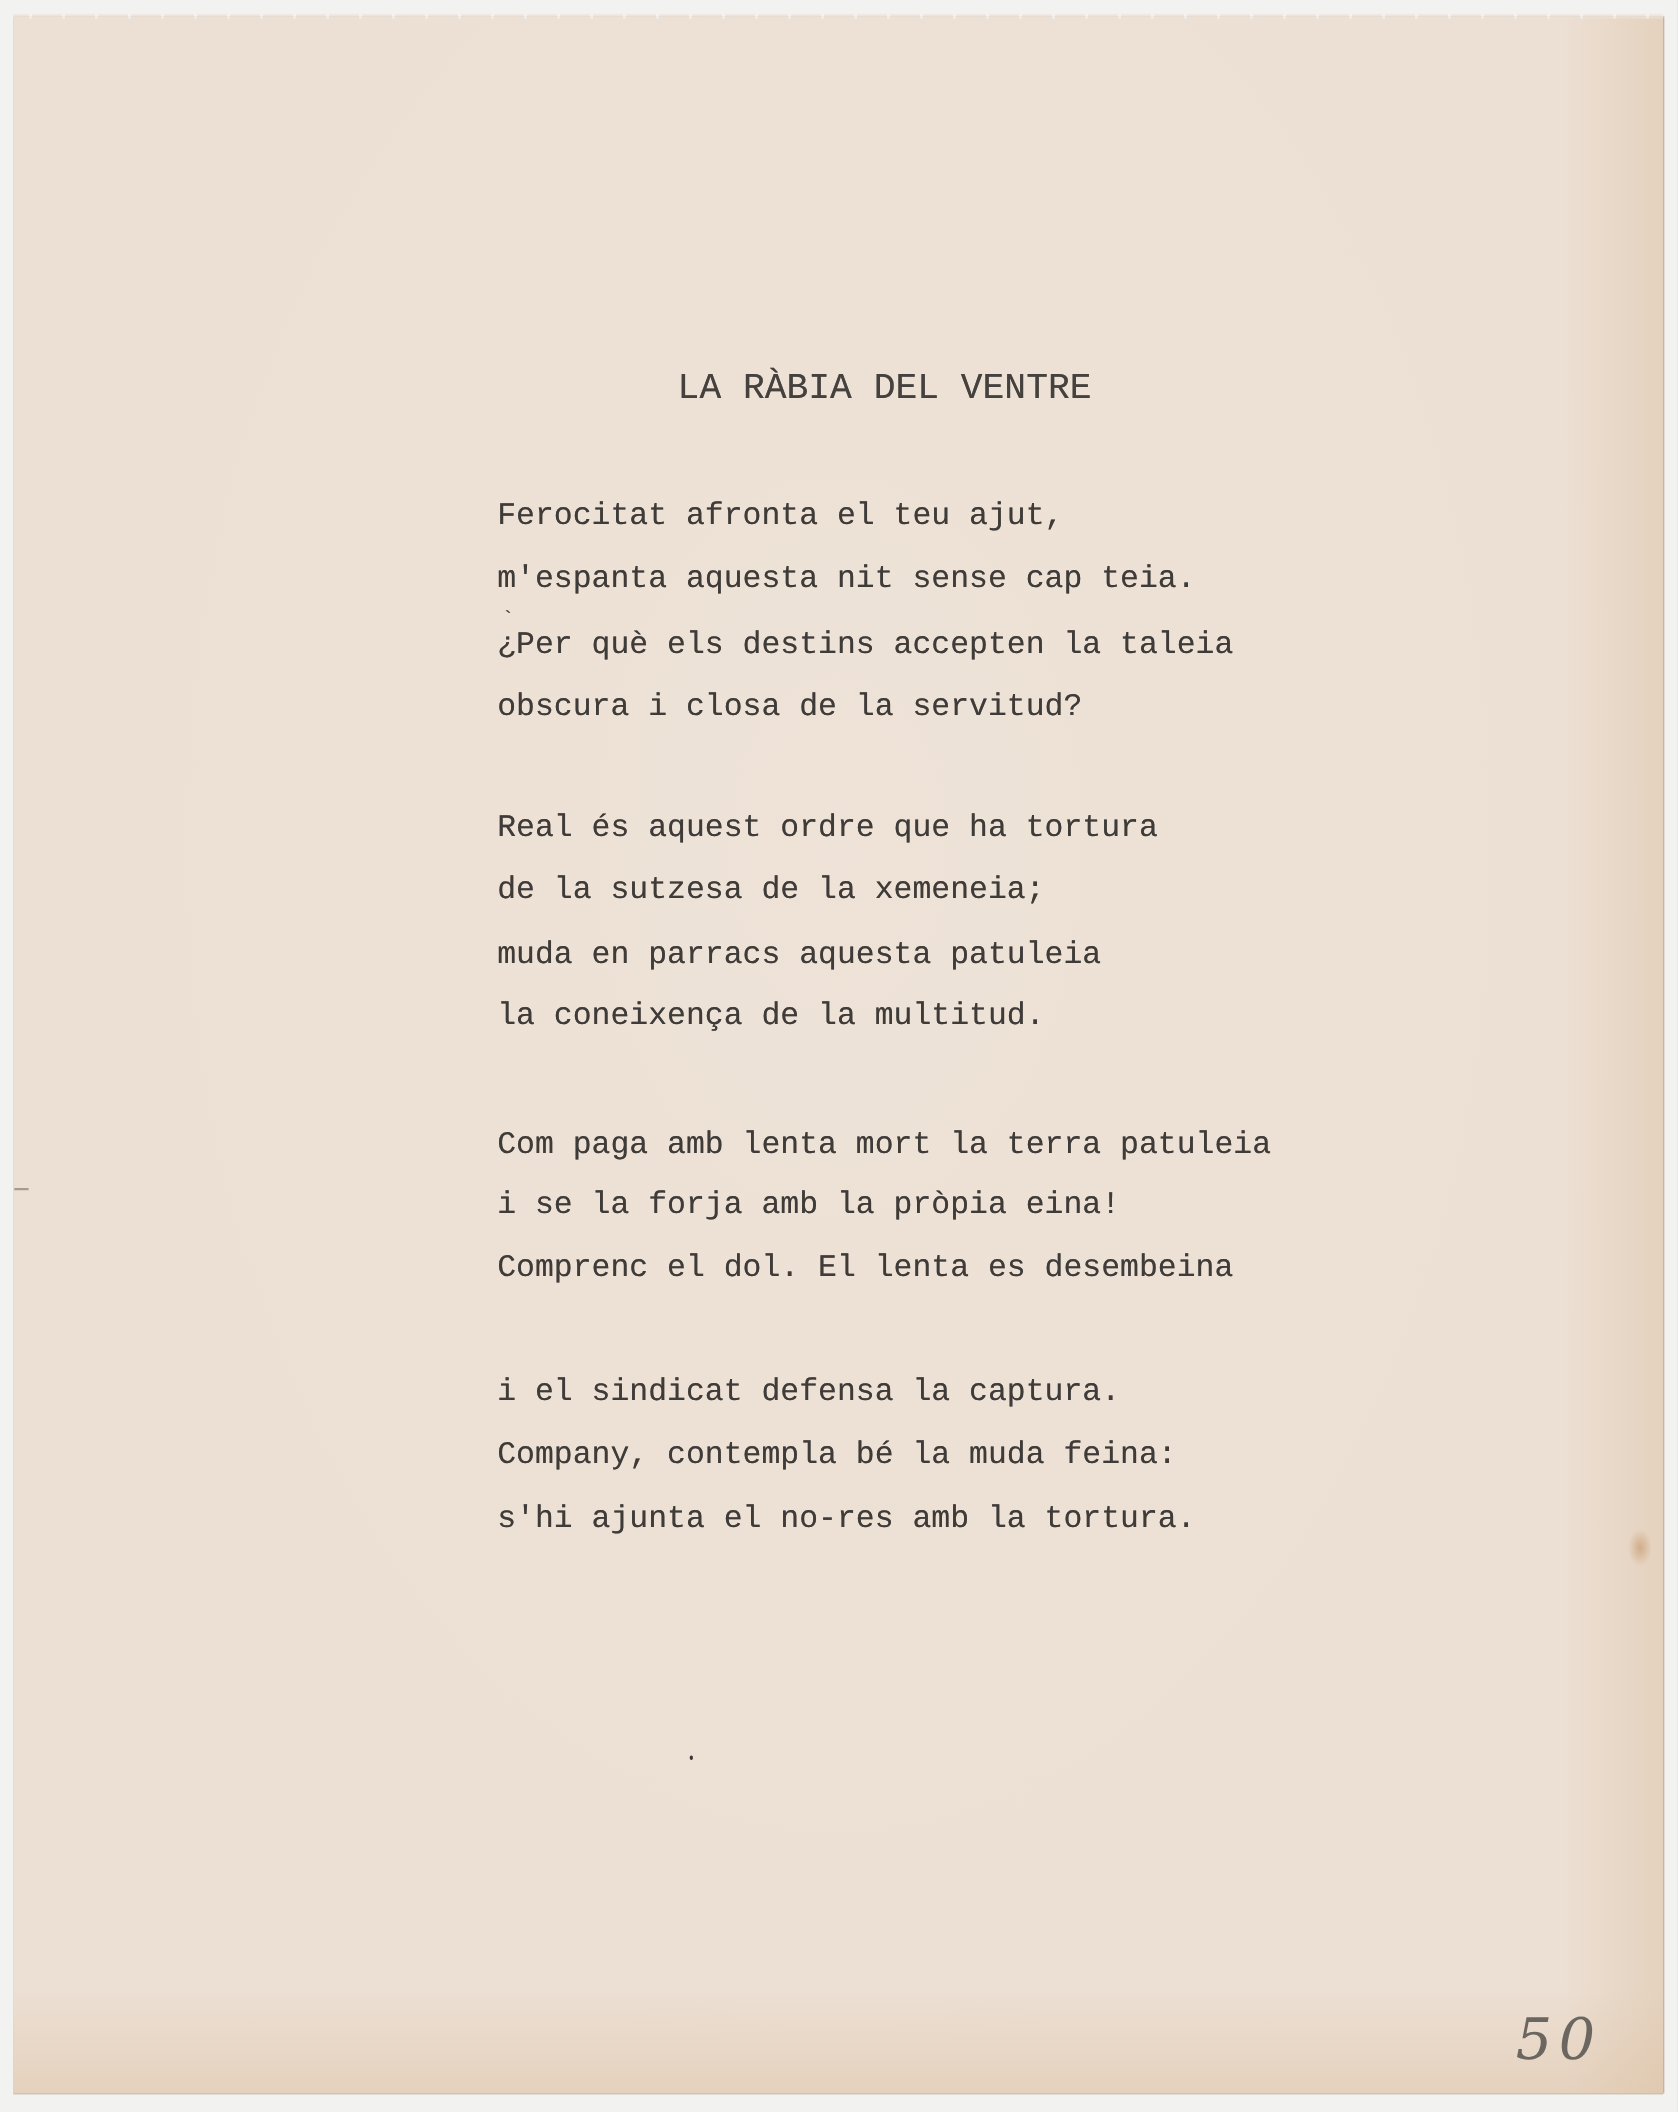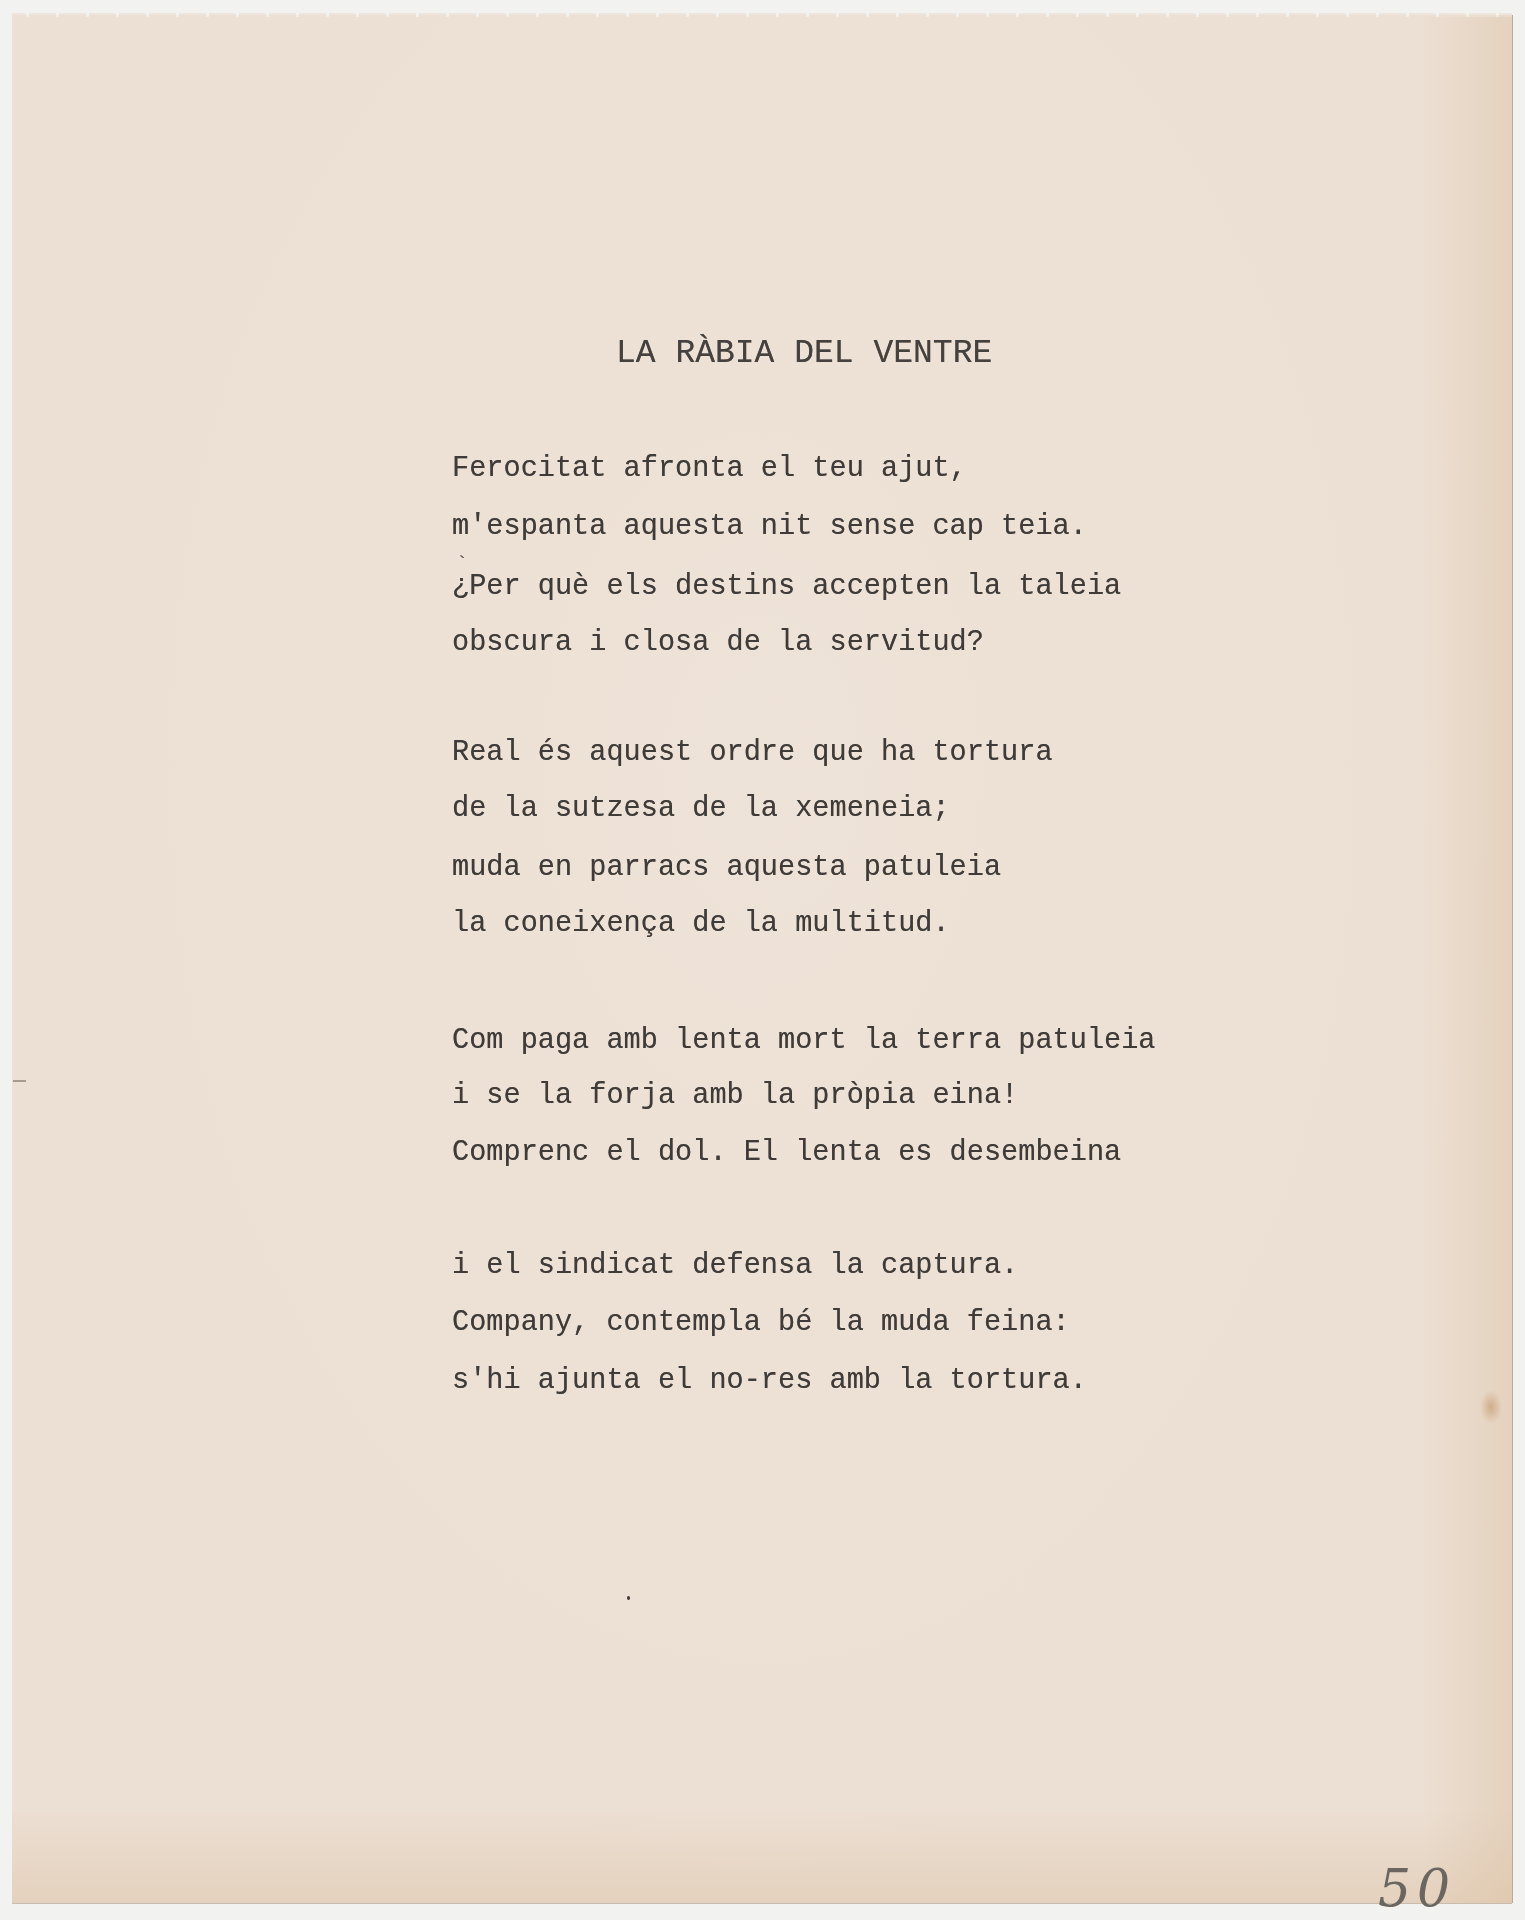--- a/index.html
+++ b/index.html
@@ -63,21 +63,20 @@
     .page-number {
       position: absolute;
       left: 1378px;
       top: 1825px;
       font-family: "DejaVu Serif", serif;
       font-style: italic;
       font-size: 52px;
       color: #6b6660;
       letter-spacing: 6px;
       font-weight: normal;
-      margin-top: 33px;
     }
     .edge-mark {
       position: absolute;
       left: 13px;
       top: 1080px;
       width: 13px;
       height: 2px;
       background: #8a7d70;
       opacity: 0.7;
     }

